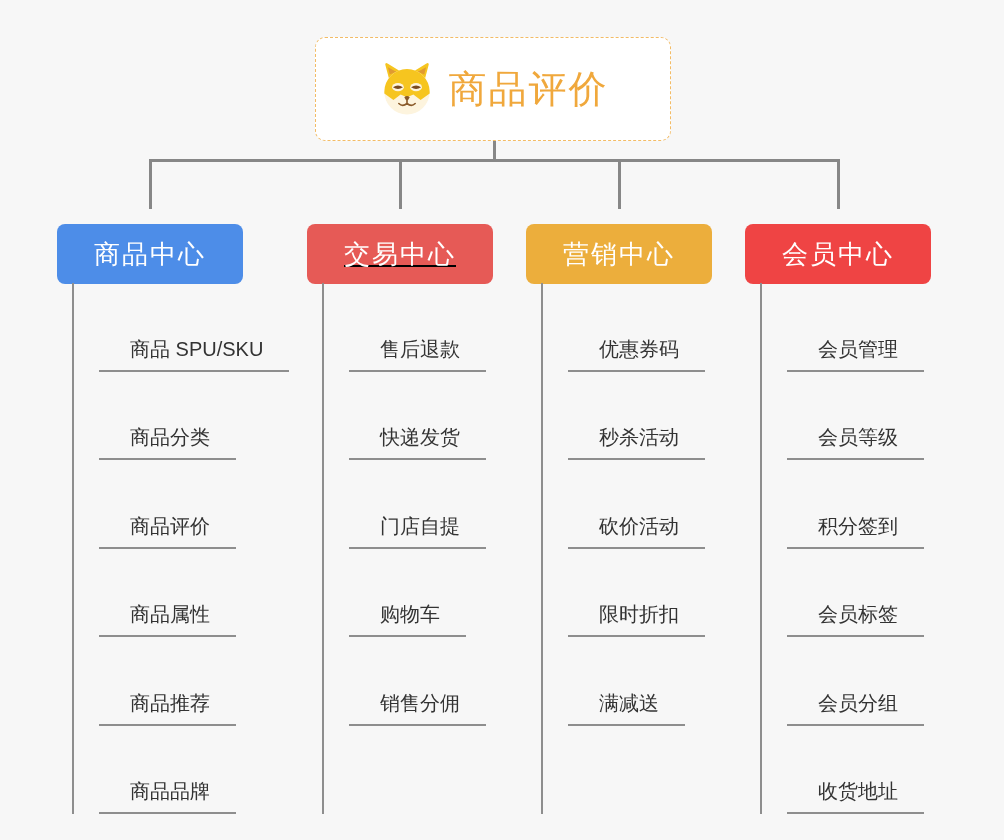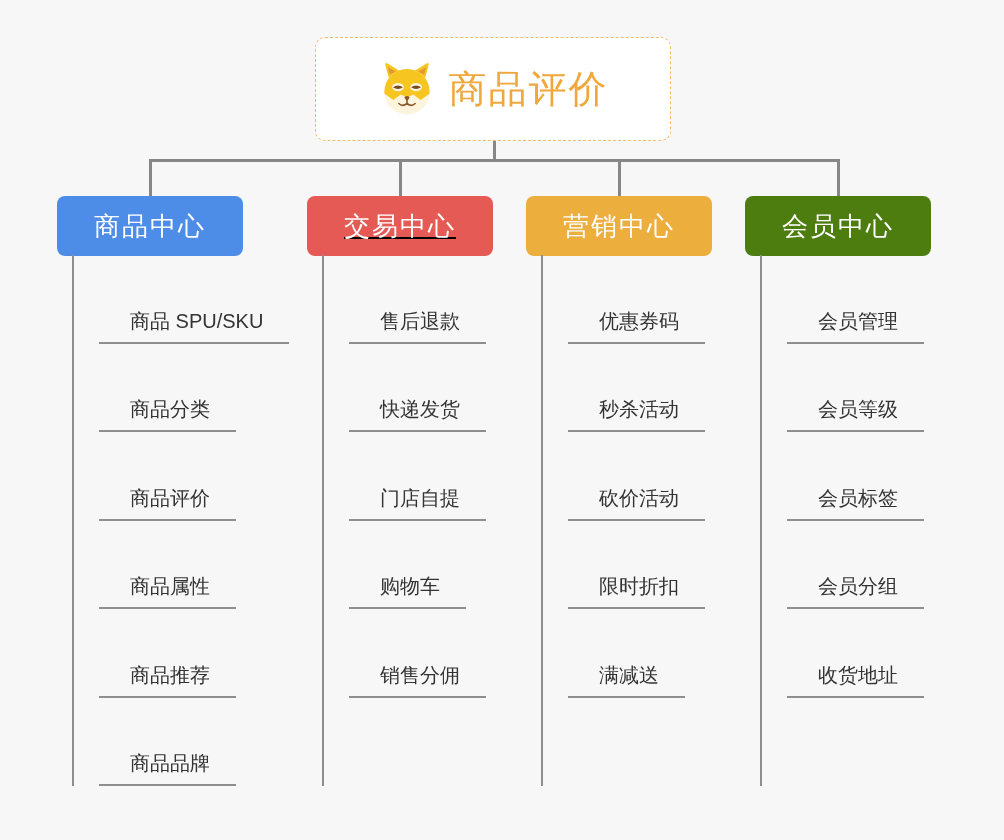--- a/index.html
+++ b/index.html
@@ -23,21 +23,21 @@
     background:#ffffff;border:1px dashed #f3bc66;border-radius:10px;
     display:flex;align-items:center;justify-content:center;gap:13px;
     box-sizing:border-box;
   }
   .root-title{
     font-size:38px;color:#f0a83c;letter-spacing:2px;white-space:nowrap;
   }
   .dog-icon{width:58px;height:58px;flex:0 0 auto;}
 
   
-  .column{position:absolute;top:196px;width:186px;}
+  .column{position:absolute;top:224px;width:186px;}
   .branch-header{
     height:60px;border-radius:8px;
     display:flex;align-items:center;justify-content:center;
     color:#ffffff;font-size:26px;letter-spacing:2px;white-space:nowrap;
   }
   .leaf-wrap{
     position:absolute;left:15px;top:59px;height:531px;
     border-left:2px solid #8e8e8e;
   }
   .leaf{
@@ -145,27 +145,30 @@
         <div class="leaf">
           <span class="leaf-label">限时折扣</span>
         </div>
         <div class="leaf">
           <span class="leaf-label">满减送</span>
         </div>
       </div>
     </div>
 
     <div class="column" style="left: 745px;">
-      <div class="branch-header" style="background: #4d7c0f;">会员中心</div>
+      <div class="branch-header" style="background: #ef4444;">会员中心</div>
       <div class="leaf-wrap">
         <div class="leaf">
           <span class="leaf-label">会员管理</span>
         </div>
         <div class="leaf">
           <span class="leaf-label">会员等级</span>
+        </div>
+        <div class="leaf">
+          <span class="leaf-label">积分签到</span>
         </div>
         <div class="leaf">
           <span class="leaf-label">会员标签</span>
         </div>
         <div class="leaf">
           <span class="leaf-label">会员分组</span>
         </div>
         <div class="leaf">
           <span class="leaf-label">收货地址</span>
         </div>

